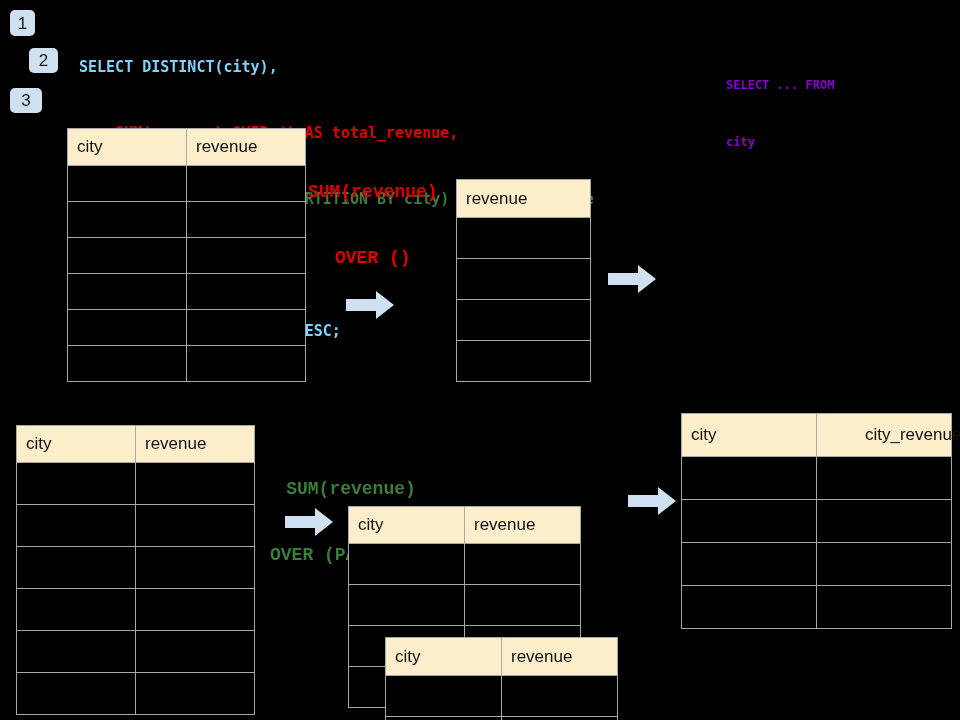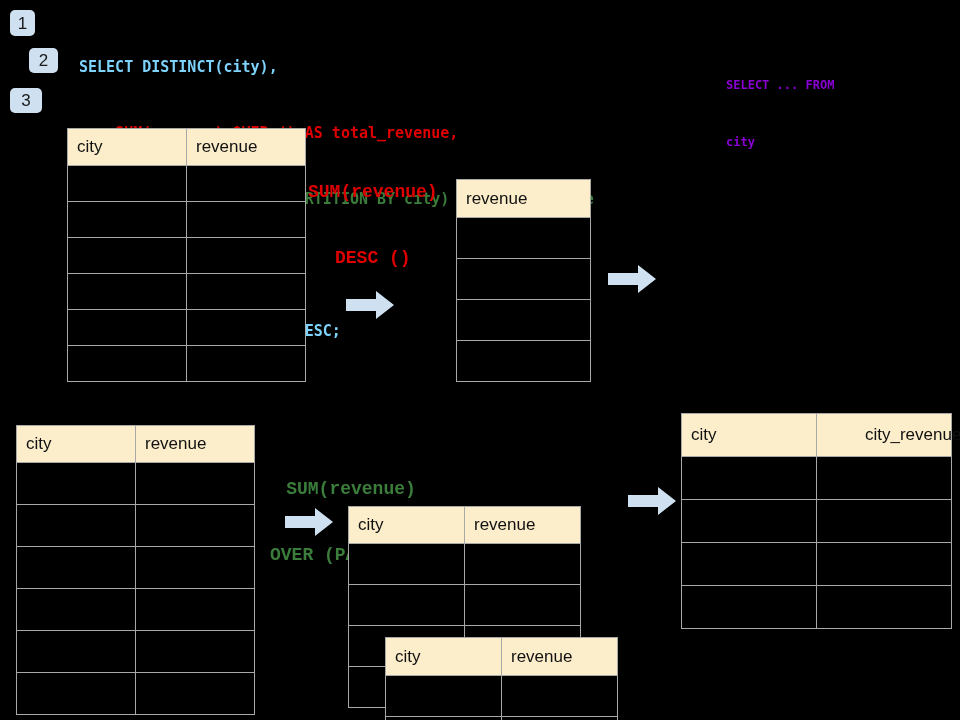--- a/index.html
+++ b/index.html
@@ -122,21 +122,21 @@
     <div class="sql-line c-purple">  ORDER by city_revenue DESC;</div>
   </div>
 
   <div class="side-note" style="left:726px; top:38px;">
     <div>SELECT ... FROM</div>
     <div>city</div>
   </div>
 
   <div class="annot red" style="left:308px; top:137px;">
     <div>SUM(revenue)</div>
-    <div>DESC ()</div>
+    <div>OVER ()</div>
   </div>
 
   <div class="annot green" style="left:270px; top:434px;">
     <div>SUM(revenue)</div>
     <div>OVER (PARTITION</div>
   </div>
 
   <table class="tbl" style="left:67px; top:128px; width:238px;">
     <colgroup>
         <col style="width:119px">

